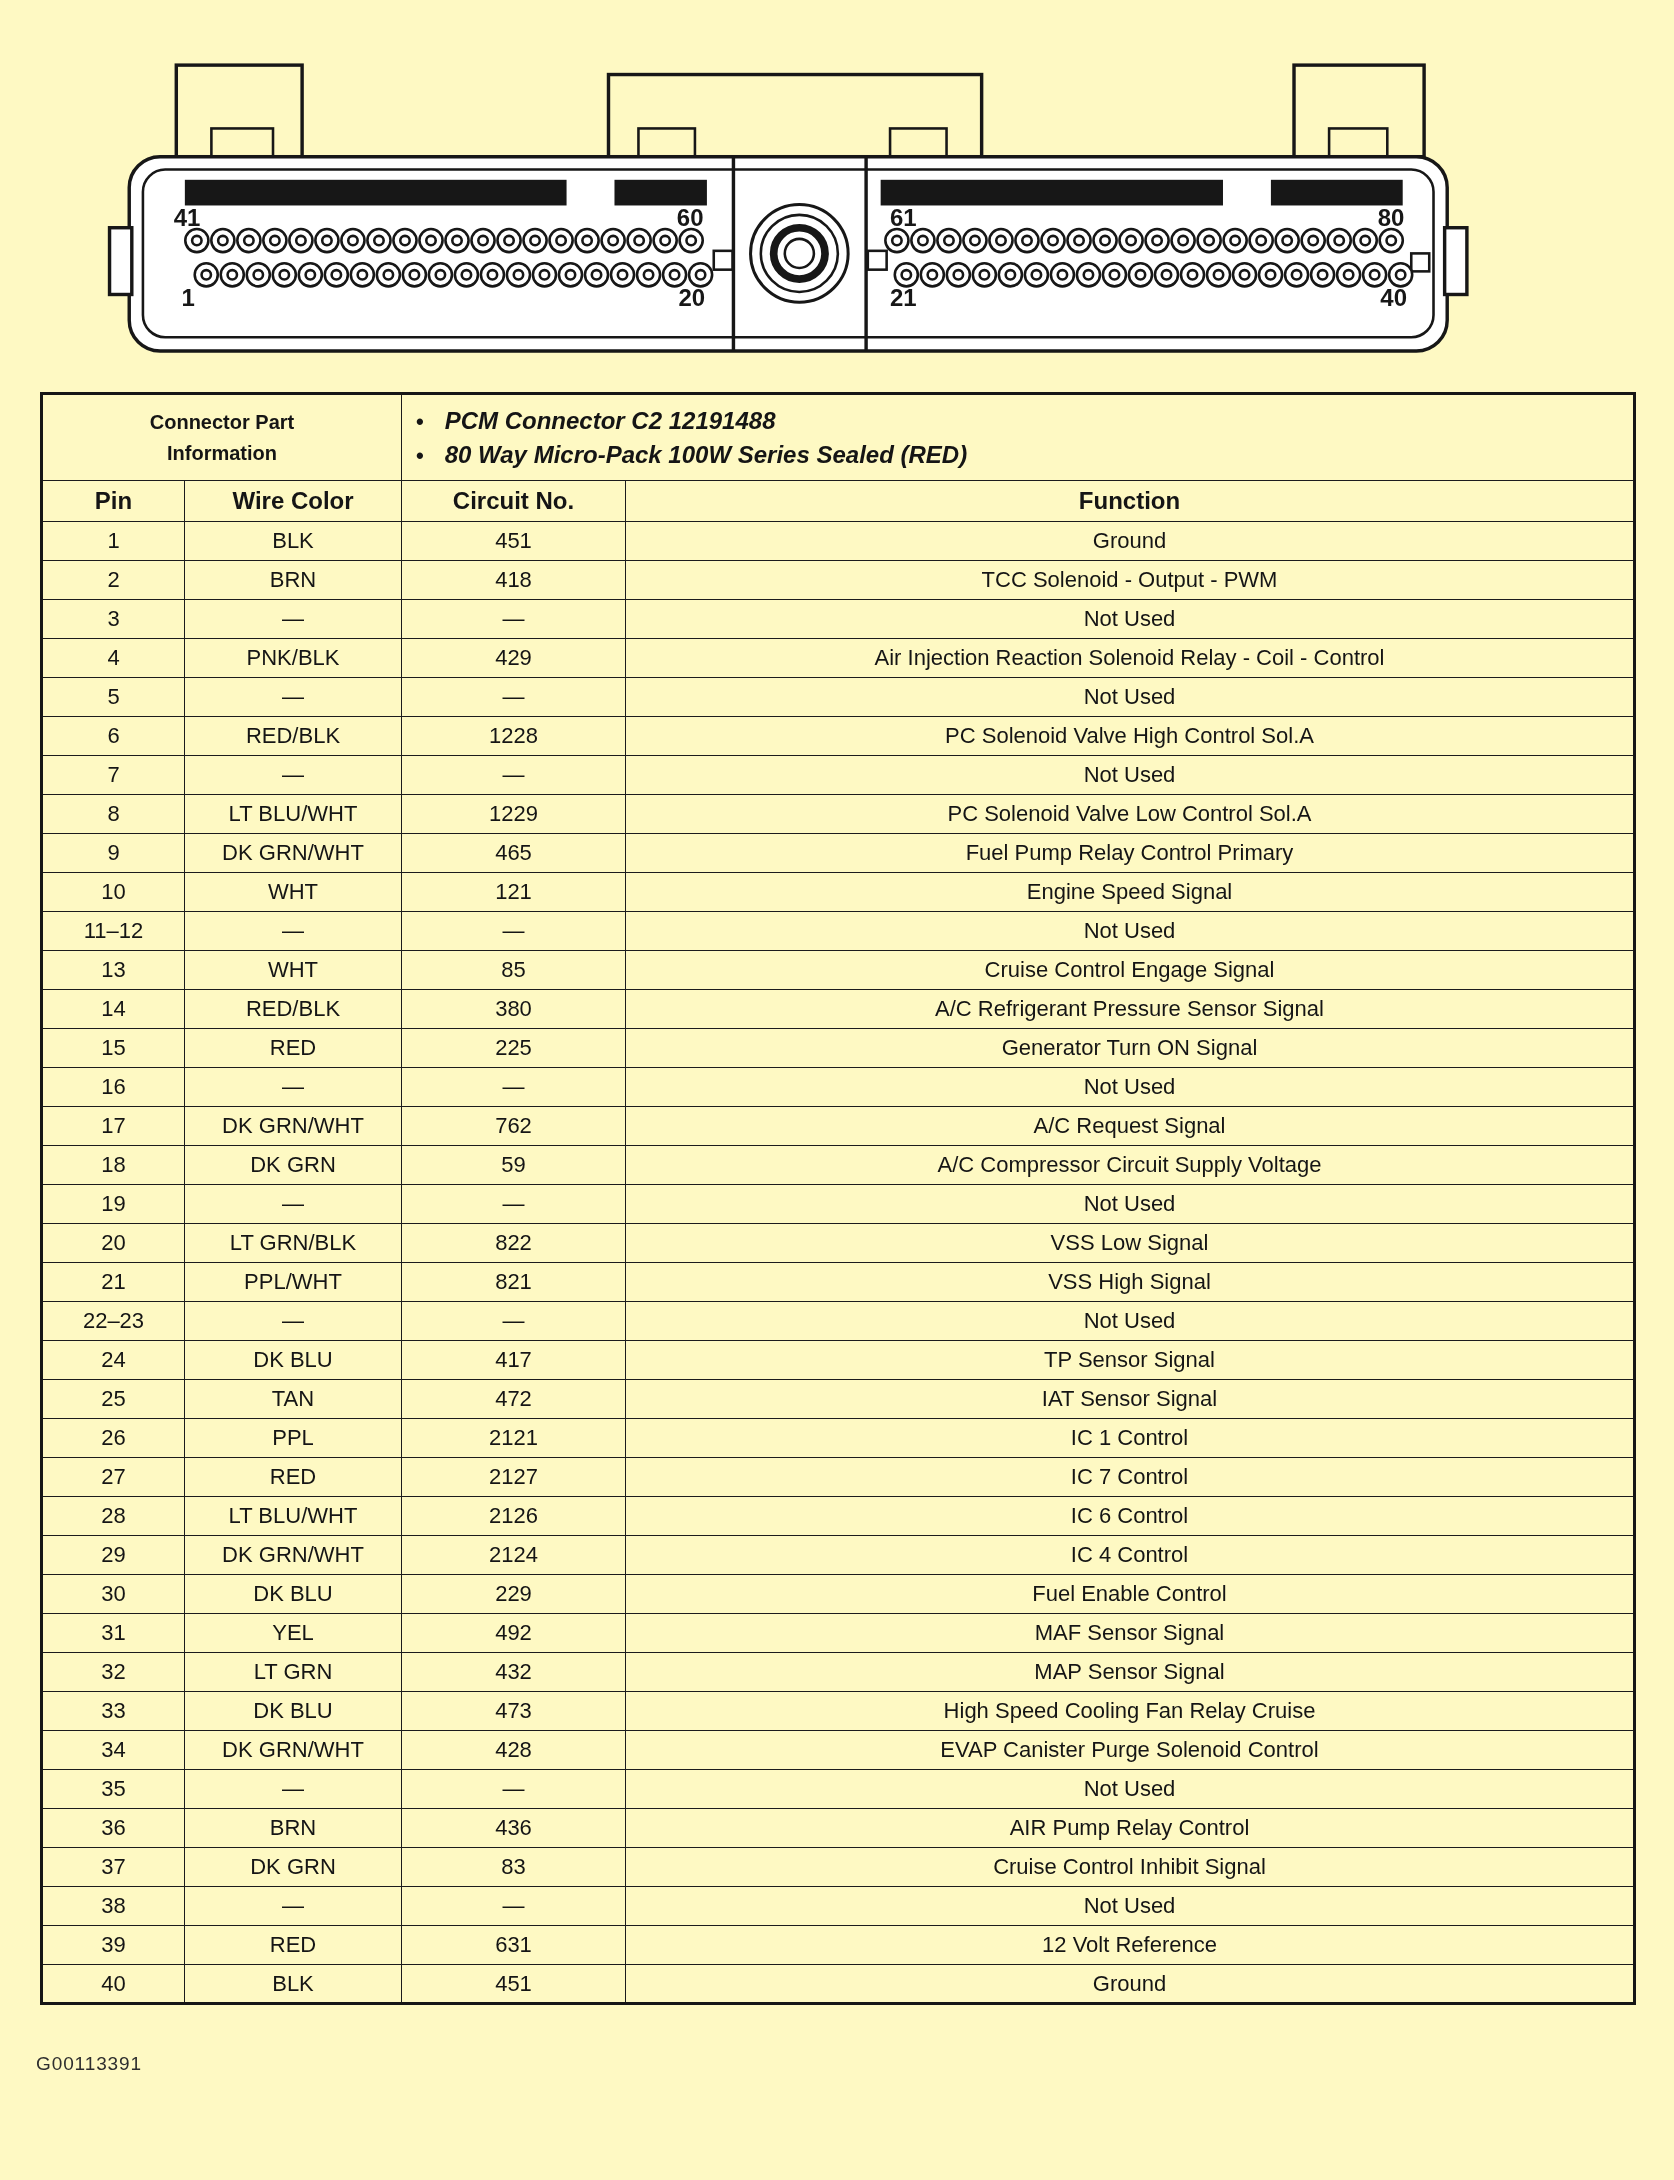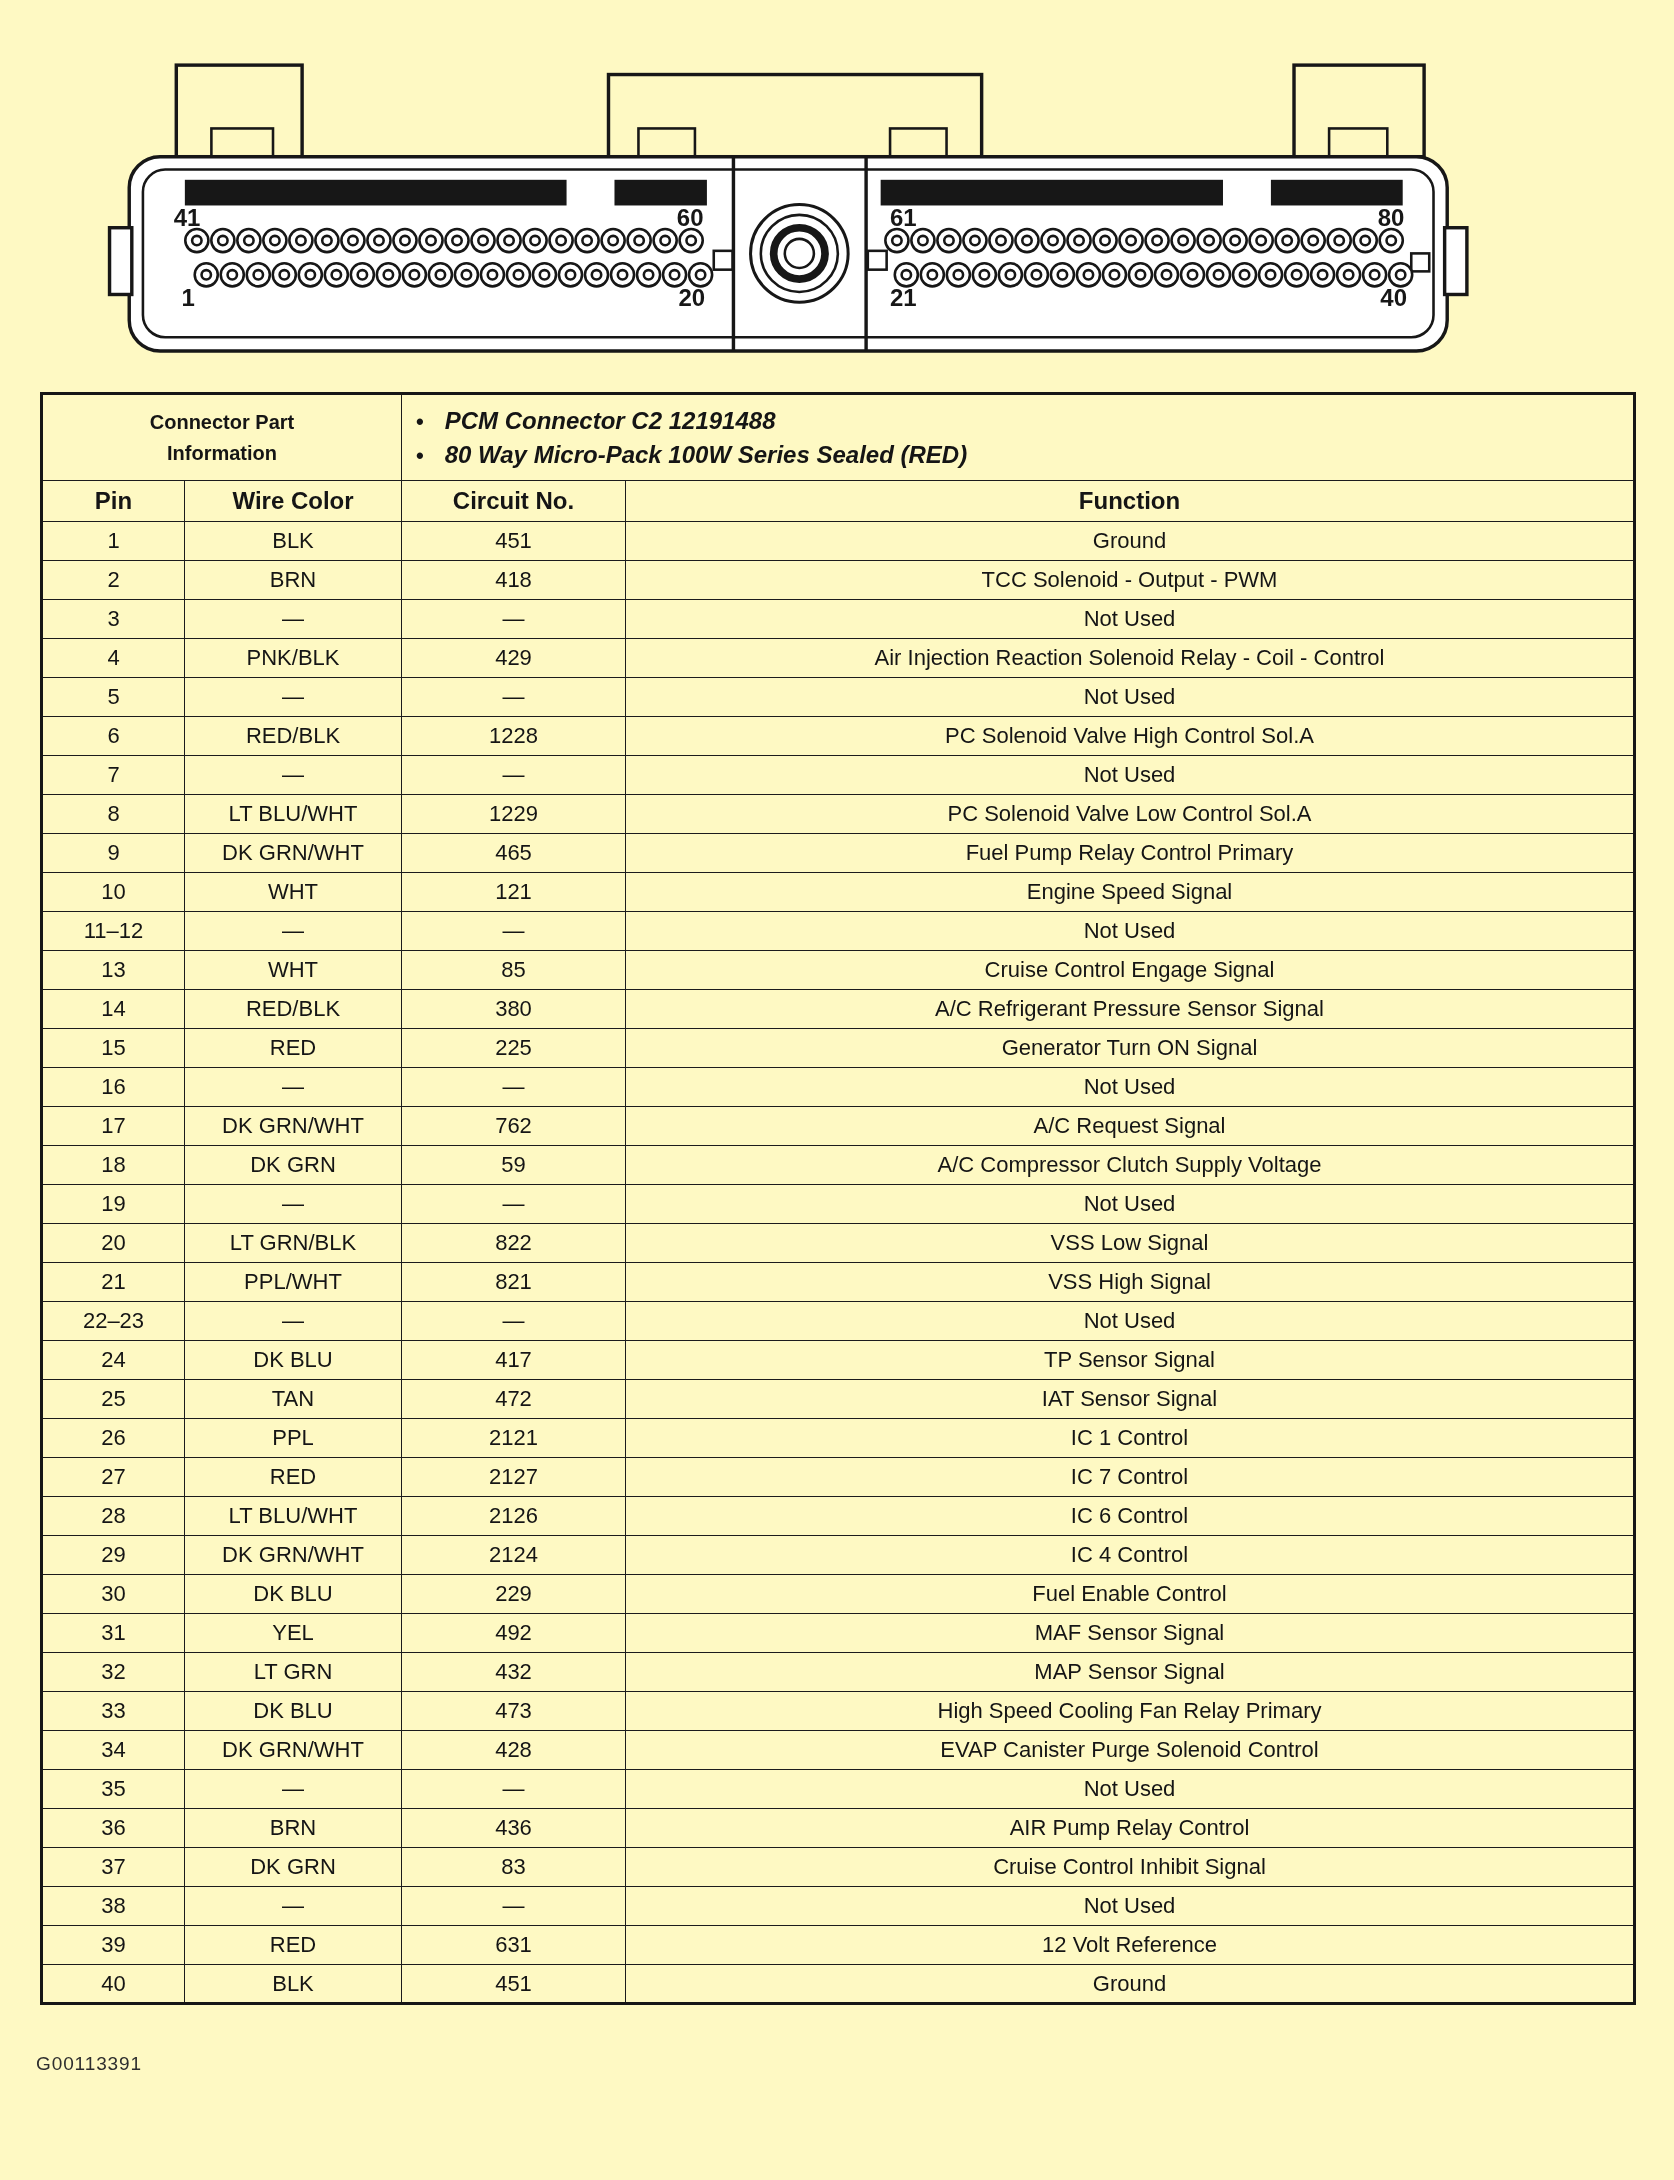--- a/index.html
+++ b/index.html
@@ -357,21 +357,21 @@
         <tr>
           <td class="col-pin">17</td>
           <td class="col-wire">DK GRN/WHT</td>
           <td class="col-circuit">762</td>
           <td class="col-function">A/C Request Signal</td>
         </tr>
         <tr>
           <td class="col-pin">18</td>
           <td class="col-wire">DK GRN</td>
           <td class="col-circuit">59</td>
-          <td class="col-function">A/C Compressor Clutch Supply Voltage</td>
+          <td class="col-function">A/C Compressor Circuit Supply Voltage</td>
         </tr>
         <tr>
           <td class="col-pin">19</td>
           <td class="col-wire">—</td>
           <td class="col-circuit">—</td>
           <td class="col-function">Not Used</td>
         </tr>
         <tr>
           <td class="col-pin">20</td>
           <td class="col-wire">LT GRN/BLK</td>
@@ -441,21 +441,21 @@
         <tr>
           <td class="col-pin">32</td>
           <td class="col-wire">LT GRN</td>
           <td class="col-circuit">432</td>
           <td class="col-function">MAP Sensor Signal</td>
         </tr>
         <tr>
           <td class="col-pin">33</td>
           <td class="col-wire">DK BLU</td>
           <td class="col-circuit">473</td>
-          <td class="col-function">High Speed Cooling Fan Relay Primary</td>
+          <td class="col-function">High Speed Cooling Fan Relay Cruise</td>
         </tr>
         <tr>
           <td class="col-pin">34</td>
           <td class="col-wire">DK GRN/WHT</td>
           <td class="col-circuit">428</td>
           <td class="col-function">EVAP Canister Purge Solenoid Control</td>
         </tr>
         <tr>
           <td class="col-pin">35</td>
           <td class="col-wire">—</td>

